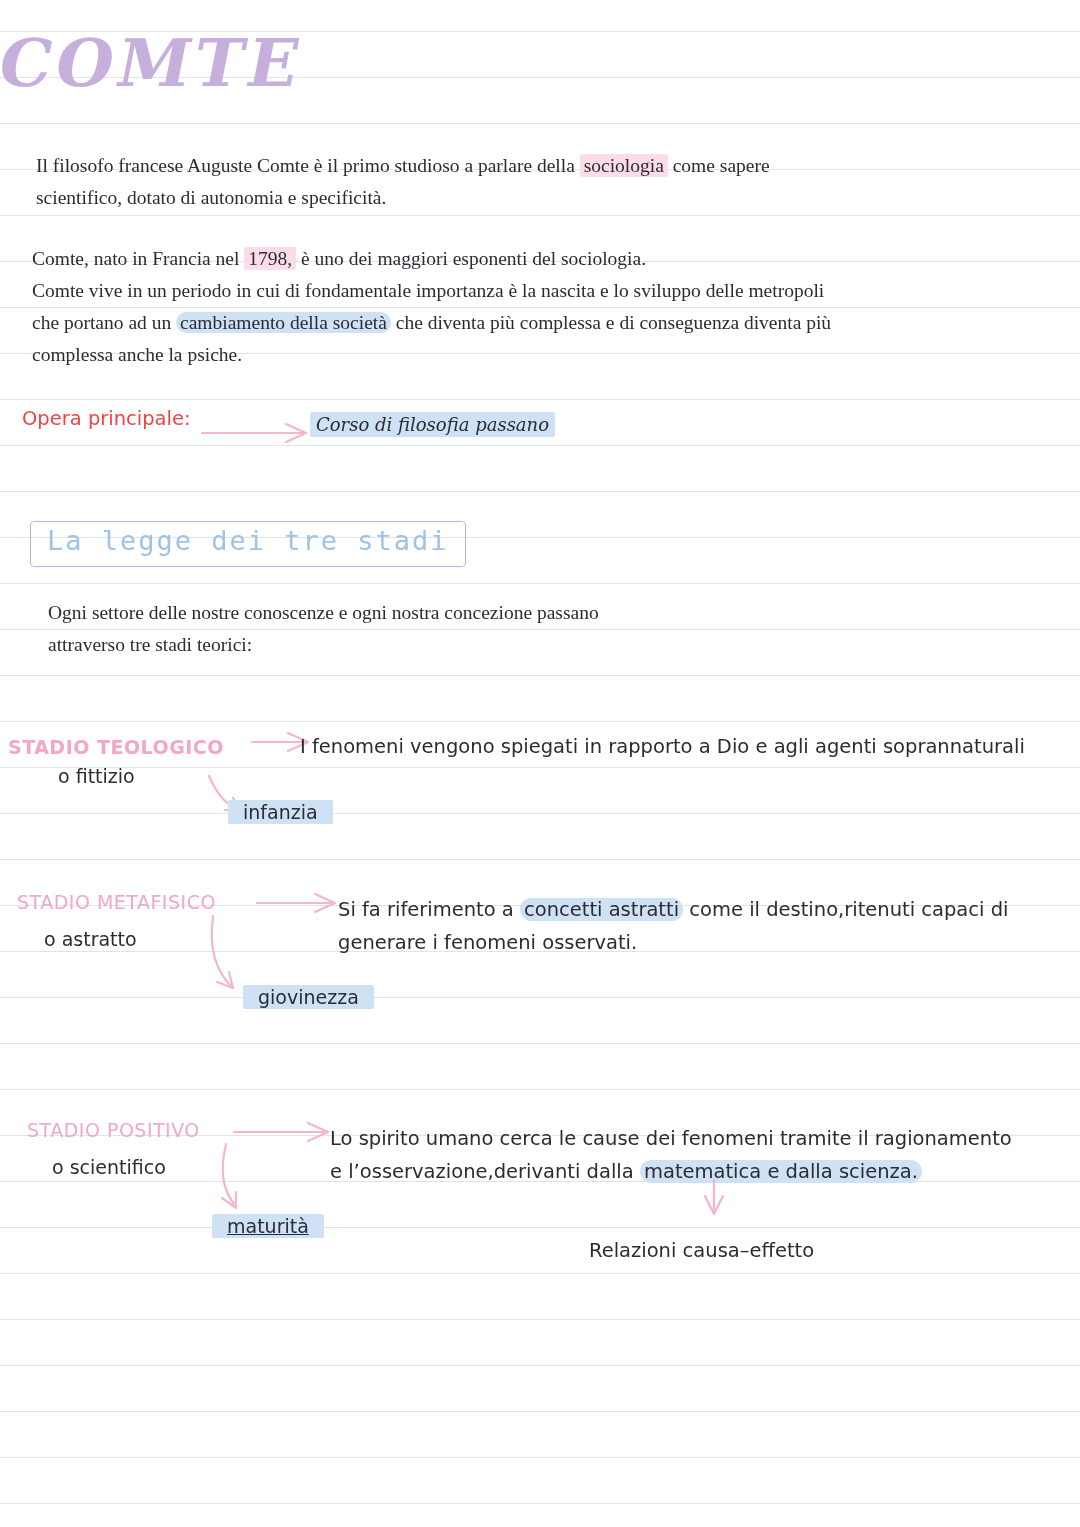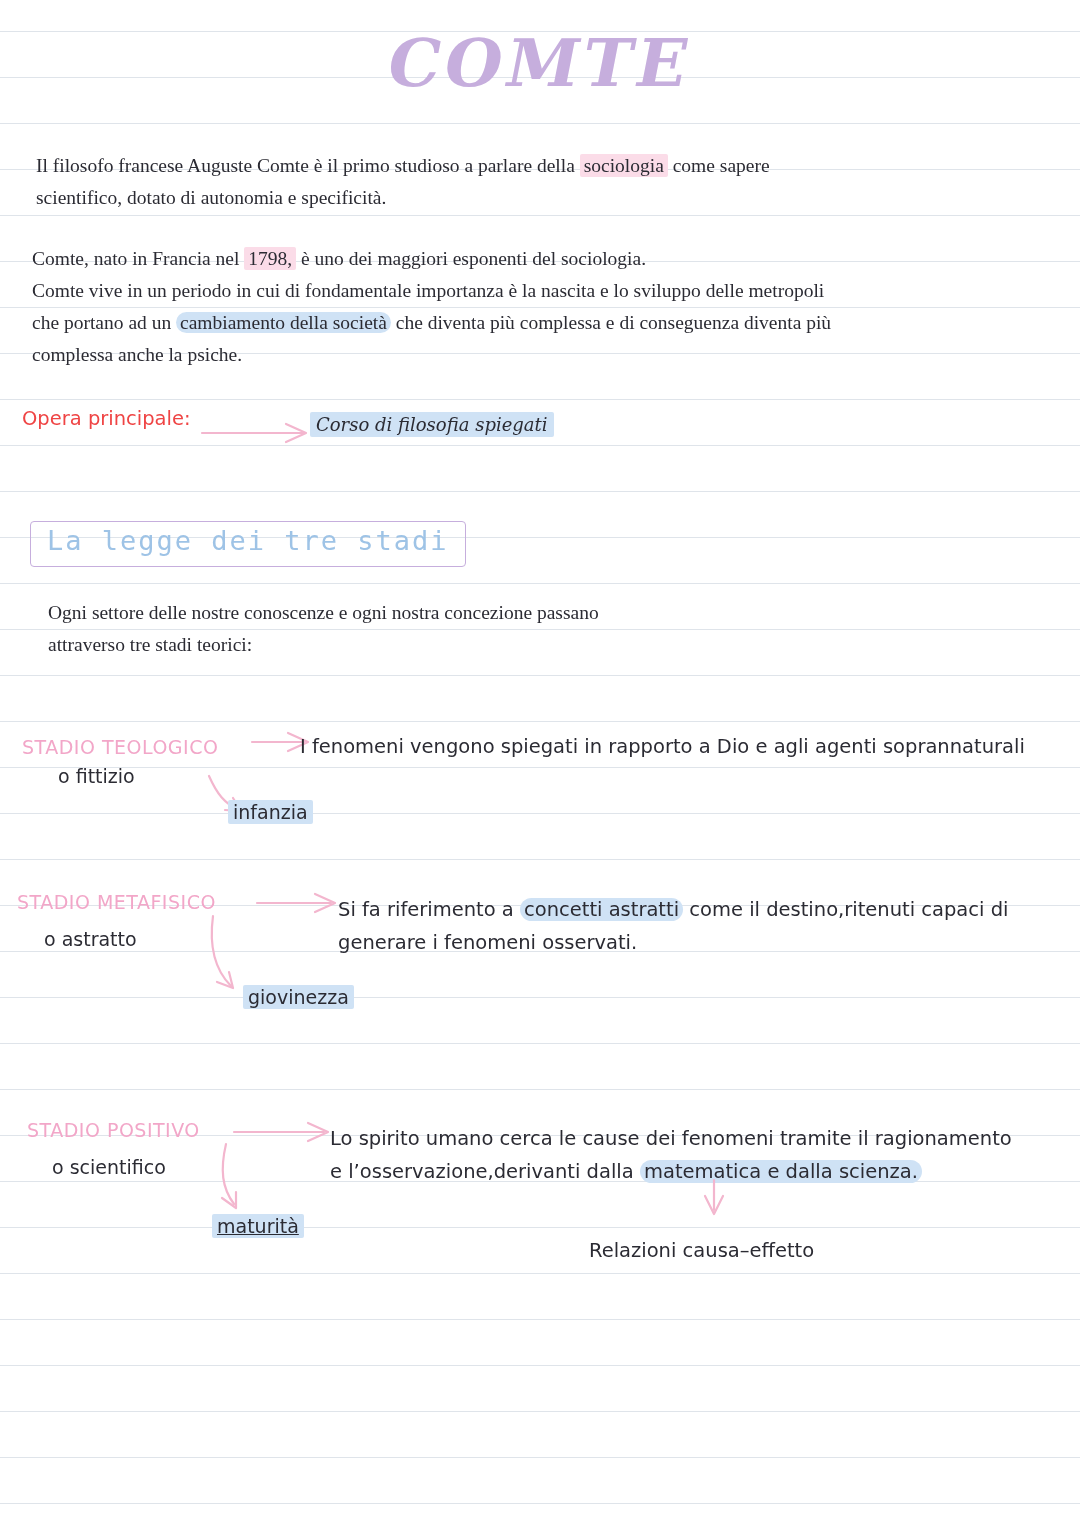--- a/index.html
+++ b/index.html
@@ -30,21 +30,21 @@
     );
     background-position: 0 -14px;
     pointer-events: none;
   }
 
   .title {
     position: absolute;
     top: 24px;
     left: 0;
     width: 1080px;
-    text-align: center;
+    text-align: left;
     font-family: "DejaVu Serif", serif;
     font-style: italic;
     font-weight: bold;
     font-size: 66px;
     letter-spacing: 4px;
     color: #c6aedd;
   }
 
   .para {
     position: absolute;
@@ -111,21 +111,21 @@
     position: absolute;
     font-size: 19.5px;
     line-height: 33px;
     color: #2b2b33;
   }
   .age-box {
     position: absolute;
     font-size: 19px;
     color: #2b2b33;
     background: #cfe2f5;
-    padding: 1px 5px;
+    padding: 1px 15px;
     border-radius: 2px;
   }
   .plain-note {
     position: absolute;
     font-size: 19.5px;
     color: #2b2b33;
   }
   svg.arrow { position: absolute; overflow: visible; }
 </style>
 </head>
@@ -147,32 +147,32 @@
     <span>Comte vive in un periodo in cui di fondamentale importanza è la nascita e lo sviluppo delle metropoli</span><br>
     <span>che portano ad un </span><span class="hl-blue">cambiamento della società</span><span> che diventa più complessa e di conseguenza diventa più</span><br>
     <span>complessa anche la psiche.</span>
   </div>
 
   <div class="label-opera" style="top:407px; left:22px;">Opera principale:</div>
   <svg class="arrow" style="top:405px; left:200px;" width="120" height="40">
     <path d="M2,28 L104,28" stroke="#f3b6ce" stroke-width="2.2" fill="none" stroke-linecap="round"></path>
     <path d="M86,19 L106,28 L86,37" stroke="#f3b6ce" stroke-width="2.2" fill="none" stroke-linecap="round" stroke-linejoin="round"></path>
   </svg>
-  <div class="opera-box" style="top:412px; left:310px;">Corso di filosofia spiegati</div>
+  <div class="opera-box" style="top:412px; left:310px;">Corso di filosofia passano</div>
 
   <div class="section-box" style="top:521px; left:30px;">
     <div class="section-title">La legge dei tre stadi</div>
   </div>
 
   <div class="para" style="top:597px; left:48px; width:960px;">
     <span>Ogni settore delle nostre conoscenze e ogni nostra concezione passano</span><br>
     <span>attraverso tre stadi teorici:</span>
   </div>
 
-  <div class="stage-name" style="top:736px; left:22px;">STADIO TEOLOGICO</div>
+  <div class="stage-name" style="top:736px; left:8px;font-weight:bold;">STADIO TEOLOGICO</div>
   <div class="stage-sub" style="top:765px; left:58px;">o fittizio</div>
   <svg class="arrow" style="top:728px; left:250px;" width="70" height="30">
     <path d="M2,14 L54,14" stroke="#f3b6ce" stroke-width="2.2" fill="none" stroke-linecap="round"></path>
     <path d="M38,5 L58,14 L38,23" stroke="#f3b6ce" stroke-width="2.2" fill="none" stroke-linecap="round" stroke-linejoin="round"></path>
   </svg>
   <div class="stage-desc" style="top:730px; left:300px; width:740px;">
     <span>I fenomeni vengono spiegati in rapporto a Dio e agli agenti soprannaturali</span>
   </div>
   <svg class="arrow" style="top:770px; left:205px;" width="60" height="50">
     <path d="M4,6 C12,24 20,34 34,40" stroke="#f3b6ce" stroke-width="2.2" fill="none" stroke-linecap="round"></path>

